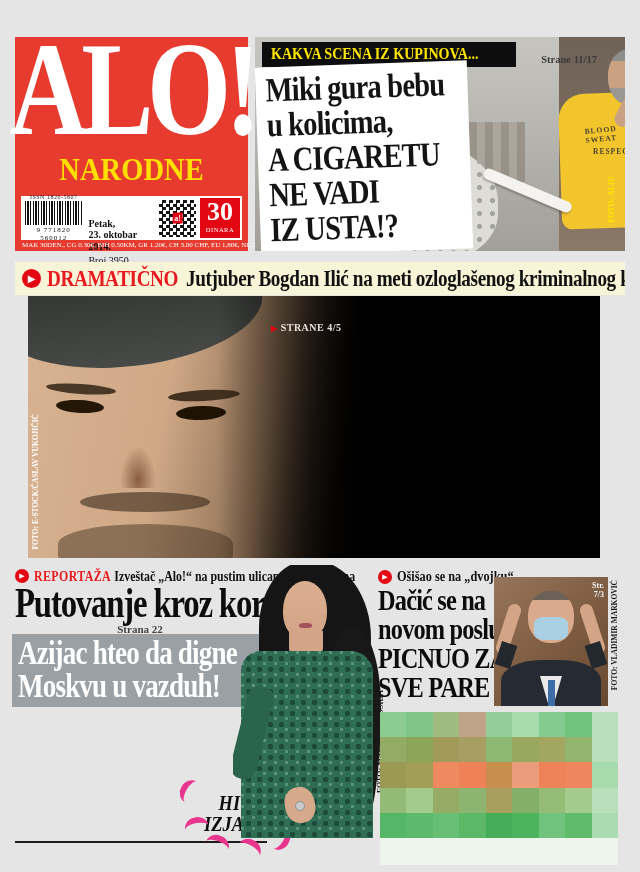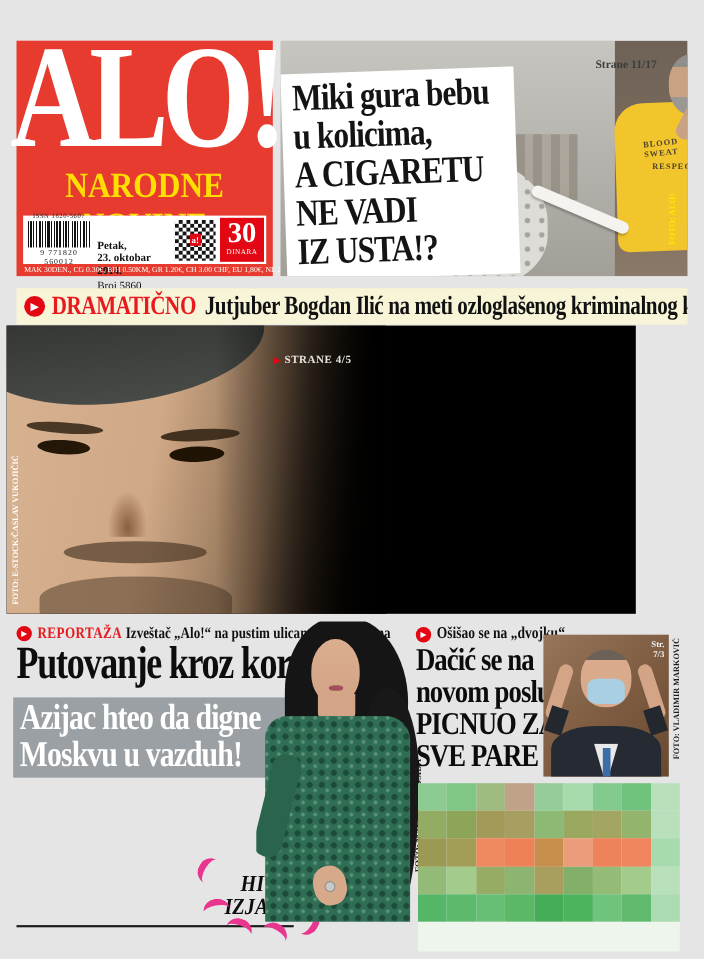--- a/index.html
+++ b/index.html
@@ -55,21 +55,21 @@
 
   
   .banner{left:15px;top:262px;width:610px;height:33px;background:#f8f4d8;display:flex;align-items:center;padding-left:7px;box-sizing:border-box;overflow:hidden;}
   .dot-ic{width:19px;height:19px;border-radius:50%;background:#e30613;color:#fff;display:inline-flex;
           align-items:center;justify-content:center;font-size:10px;flex:none;}
   .banner-line{white-space:nowrap;transform:scaleX(.8);transform-origin:left center;font-size:24px;font-weight:bold;margin-left:6px;letter-spacing:-.5px;}
   .banner-kicker{color:#e8191f;margin-right:10px;}
   .banner-text{color:#111;}
 
   
-  .main-story{left:6px;top:296px;width:572px;height:262px;background:#000;overflow:hidden;}
+  .main-story{left:28px;top:296px;width:572px;height:262px;background:#000;overflow:hidden;}
   .ms-photo{left:0;top:0;width:345px;height:262px;
       background:linear-gradient(100deg,#d8b391 0%,#cfa886 40%,#8a6d52 68%,#241a10 88%,#000 100%);}
   .ms-cap{left:-30px;top:-40px;width:265px;height:110px;background:linear-gradient(180deg,#2f312f,#474a47);border-radius:50%;transform:rotate(-7deg);}
   .ms-brow1{left:18px;top:88px;width:70px;height:10px;background:#4a3826;border-radius:50%;transform:rotate(4deg);}
   .ms-brow2{left:140px;top:94px;width:72px;height:11px;background:#43311f;border-radius:50%;transform:rotate(-3deg);}
   .ms-eye1{left:28px;top:104px;width:48px;height:13px;background:#241708;border-radius:50%;transform:rotate(3deg);}
   .ms-eye2{left:148px;top:110px;width:50px;height:14px;background:#1f1304;border-radius:50%;transform:rotate(-2deg);}
   .ms-nose{left:92px;top:150px;width:36px;height:42px;background:radial-gradient(ellipse at 50% 80%,#8a5f3f 0%,transparent 70%);}
   .ms-mus{left:52px;top:196px;width:130px;height:20px;background:rgba(58,42,26,.6);border-radius:50%;}
   .ms-chin{left:30px;top:228px;width:175px;height:40px;background:rgba(72,54,36,.5);border-radius:50% 50% 20% 20%;}
@@ -153,21 +153,21 @@
     <div class="alo-sub">NARODNE NOVINE</div>
     <div class="info-bar">
       <div class="bc-wrap">
         <div class="issn">ISSN 1820-5607</div>
         <div class="barcode"></div>
         <div class="bc-digits">9 771820 560012</div>
       </div>
       <div class="date-col">
         <div class="b">Petak,</div>
         <div class="b">23. oktobar 2014.</div>
-        <div class="issue">Broj 5860</div>
+        <div class="issue">Broj 3950</div>
       </div>
       <div class="qr">
         <span class="qr-center">a!</span>
       </div>
       <div class="price-box">
         <div class="price-val">30</div>
         <div class="price-unit">DINARA</div>
       </div>
     </div>
     <div class="currency">MAK 30DEN., CG 0.30€, BIH 0.50KM, GR 1.20€, CH 3.00 CHF, EU 1,80€, NL 2,00€</div>
@@ -176,20 +176,21 @@
   <div class="abs top-story">
     <div class="abs ts-right-wall"></div>
     <div class="abs ts-fence"></div>
     <div class="abs ts-man-shirt"></div>
     <div class="abs ts-man-head" style="left:353px;"></div>
     <div class="abs ts-man-arm" style="left:368px;"></div>
     <div class="abs ts-shirt-t1" style="left:330px;">BLOOD SWEAT</div>
     <div class="abs ts-shirt-t2" style="left:338px;">RESPECT</div>
     <div class="abs ts-stroller"></div>
     <div class="abs ts-handle"></div>
+    <div class="abs ts-kicker"><span>KAKVA SCENA IZ KUPINOVA...</span></div>
     <div class="abs ts-pages">Strane 11/17</div>
     <div class="abs ts-headline">
       <div class="ts-hl"><span>Miki gura bebu</span></div>
       <div class="ts-hl"><span>u kolicima,</span></div>
       <div class="ts-hl"><span>A CIGARETU</span></div>
       <div class="ts-hl"><span>NE VADI</span></div>
       <div class="ts-hl"><span>IZ USTA!?</span></div>
     </div>
     <div class="abs ts-credit vert">FOTO: ALO!</div>
   </div>
@@ -213,20 +214,21 @@
     </div>
     <div class="abs ms-credit vert">FOTO: E-STOCK/ČASLAV VUKOJIČIĆ</div>
     <div class="abs ms-pages"><span class="ar">▶</span><span>STRANE 4/5</span></div>
   </div>
 
   <div class="abs rep-kicker kicker-row">
     <span class="dot-ic">▶</span>
     <span class="cx"><span class="k-red">REPORTAŽA</span>&nbsp;<span class="k-blk">Izveštač „Alo!“ na pustim ulicama Hofenhajma</span></span>
   </div>
   <div class="abs rep-headline">Putovanje kroz koronu</div>
+  <div class="abs rep-page">Strana 22</div>
 
   <div class="abs gray-box">
     <div class="gb-line">Azijac hteo da digne</div>
     <div class="gb-line">Moskvu u vazduh!</div>
     <div class="gb-str"><span>Str.</span><br><span>8</span></div>
   </div>
 
   <div class="abs rule"></div>
 
   <div class="abs hit-badge">

